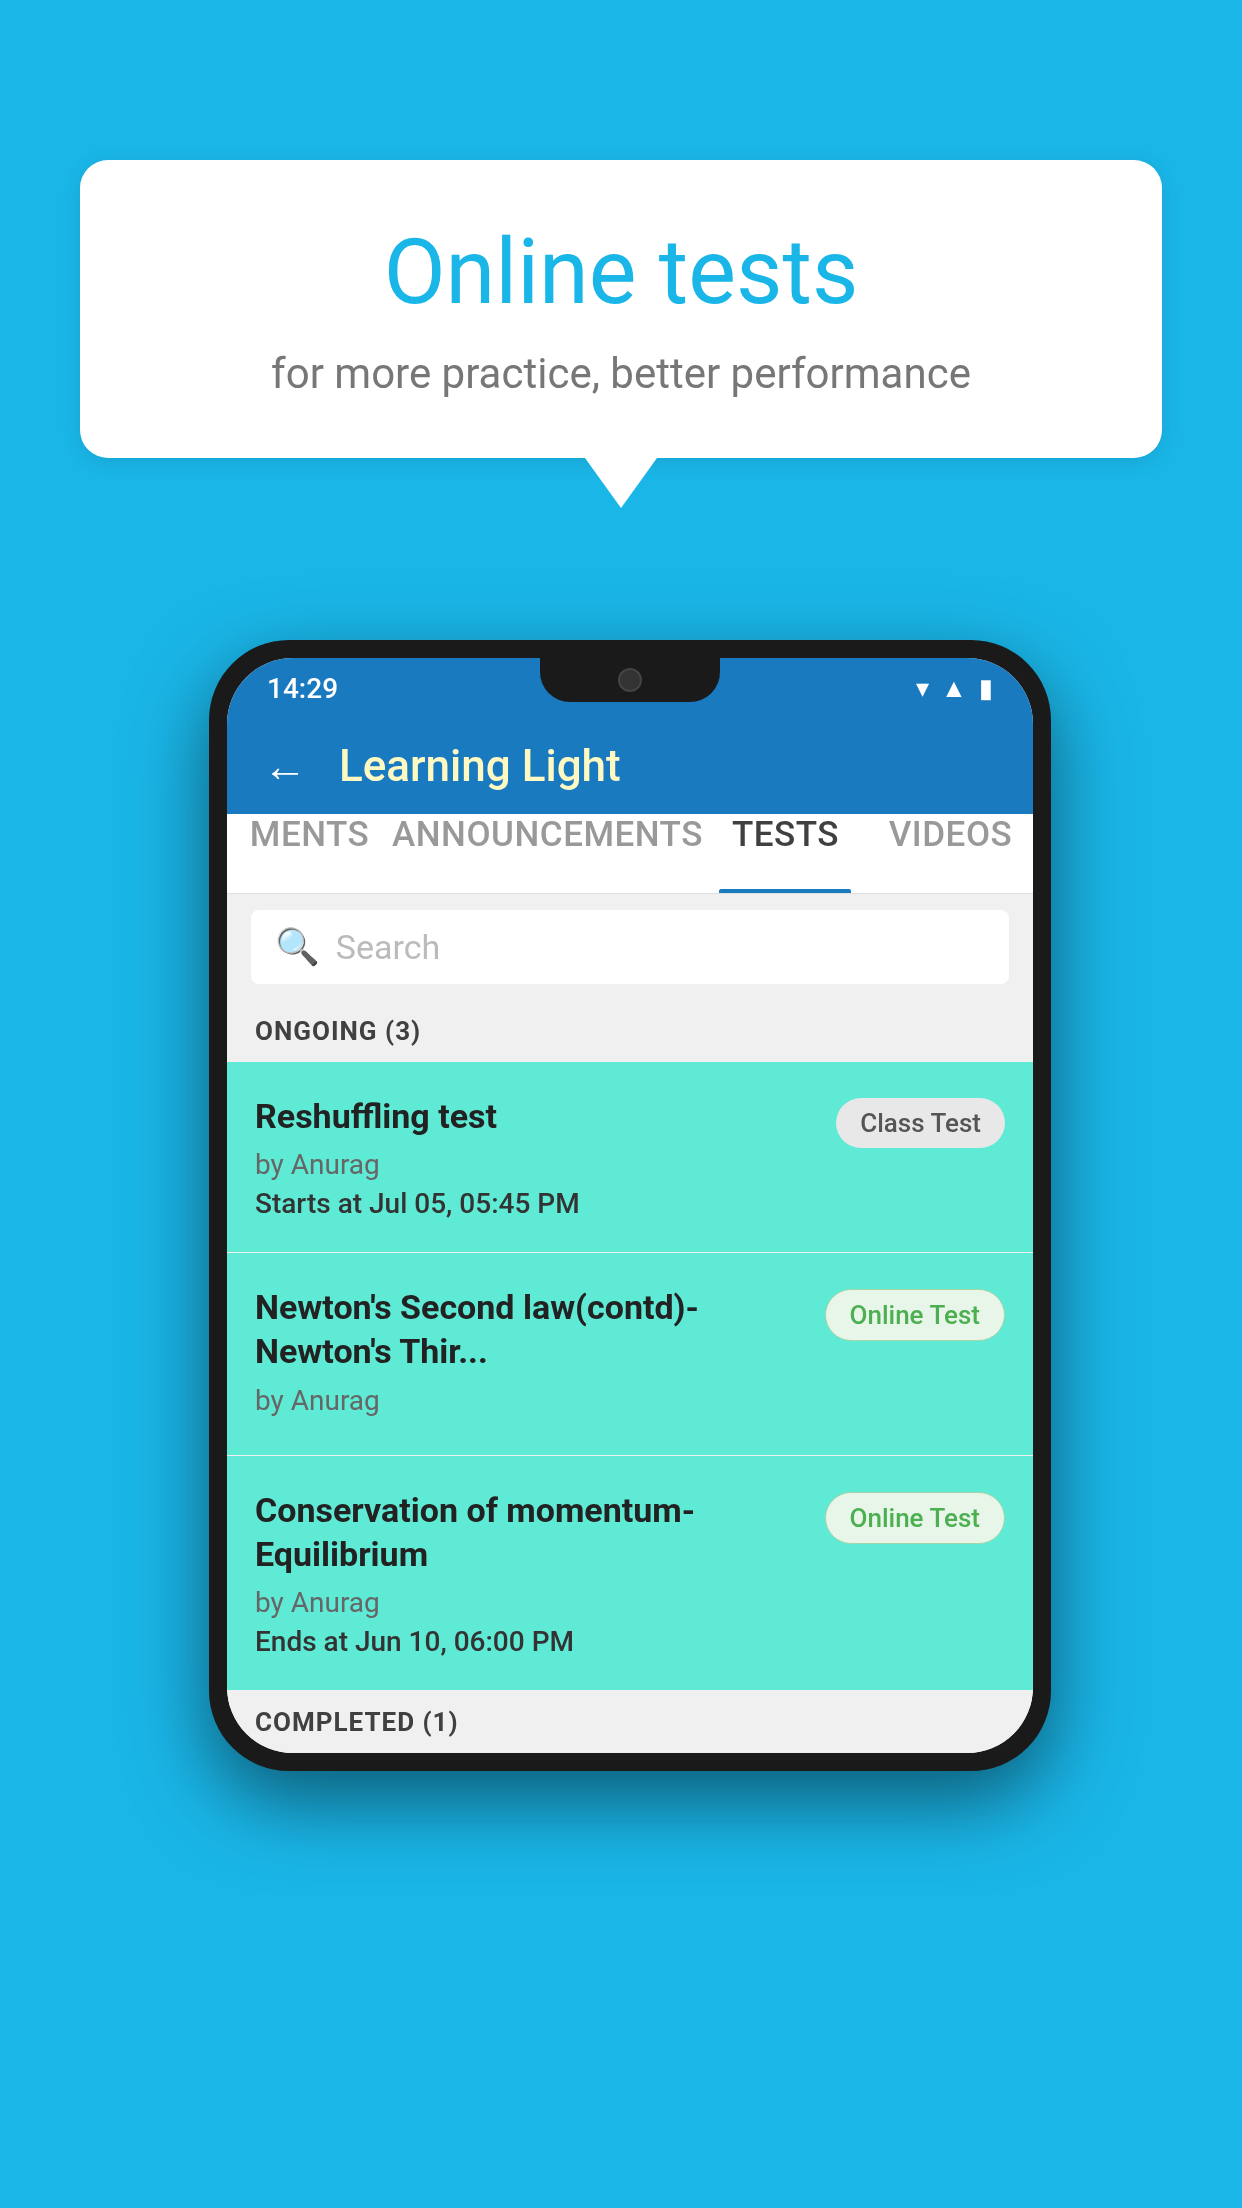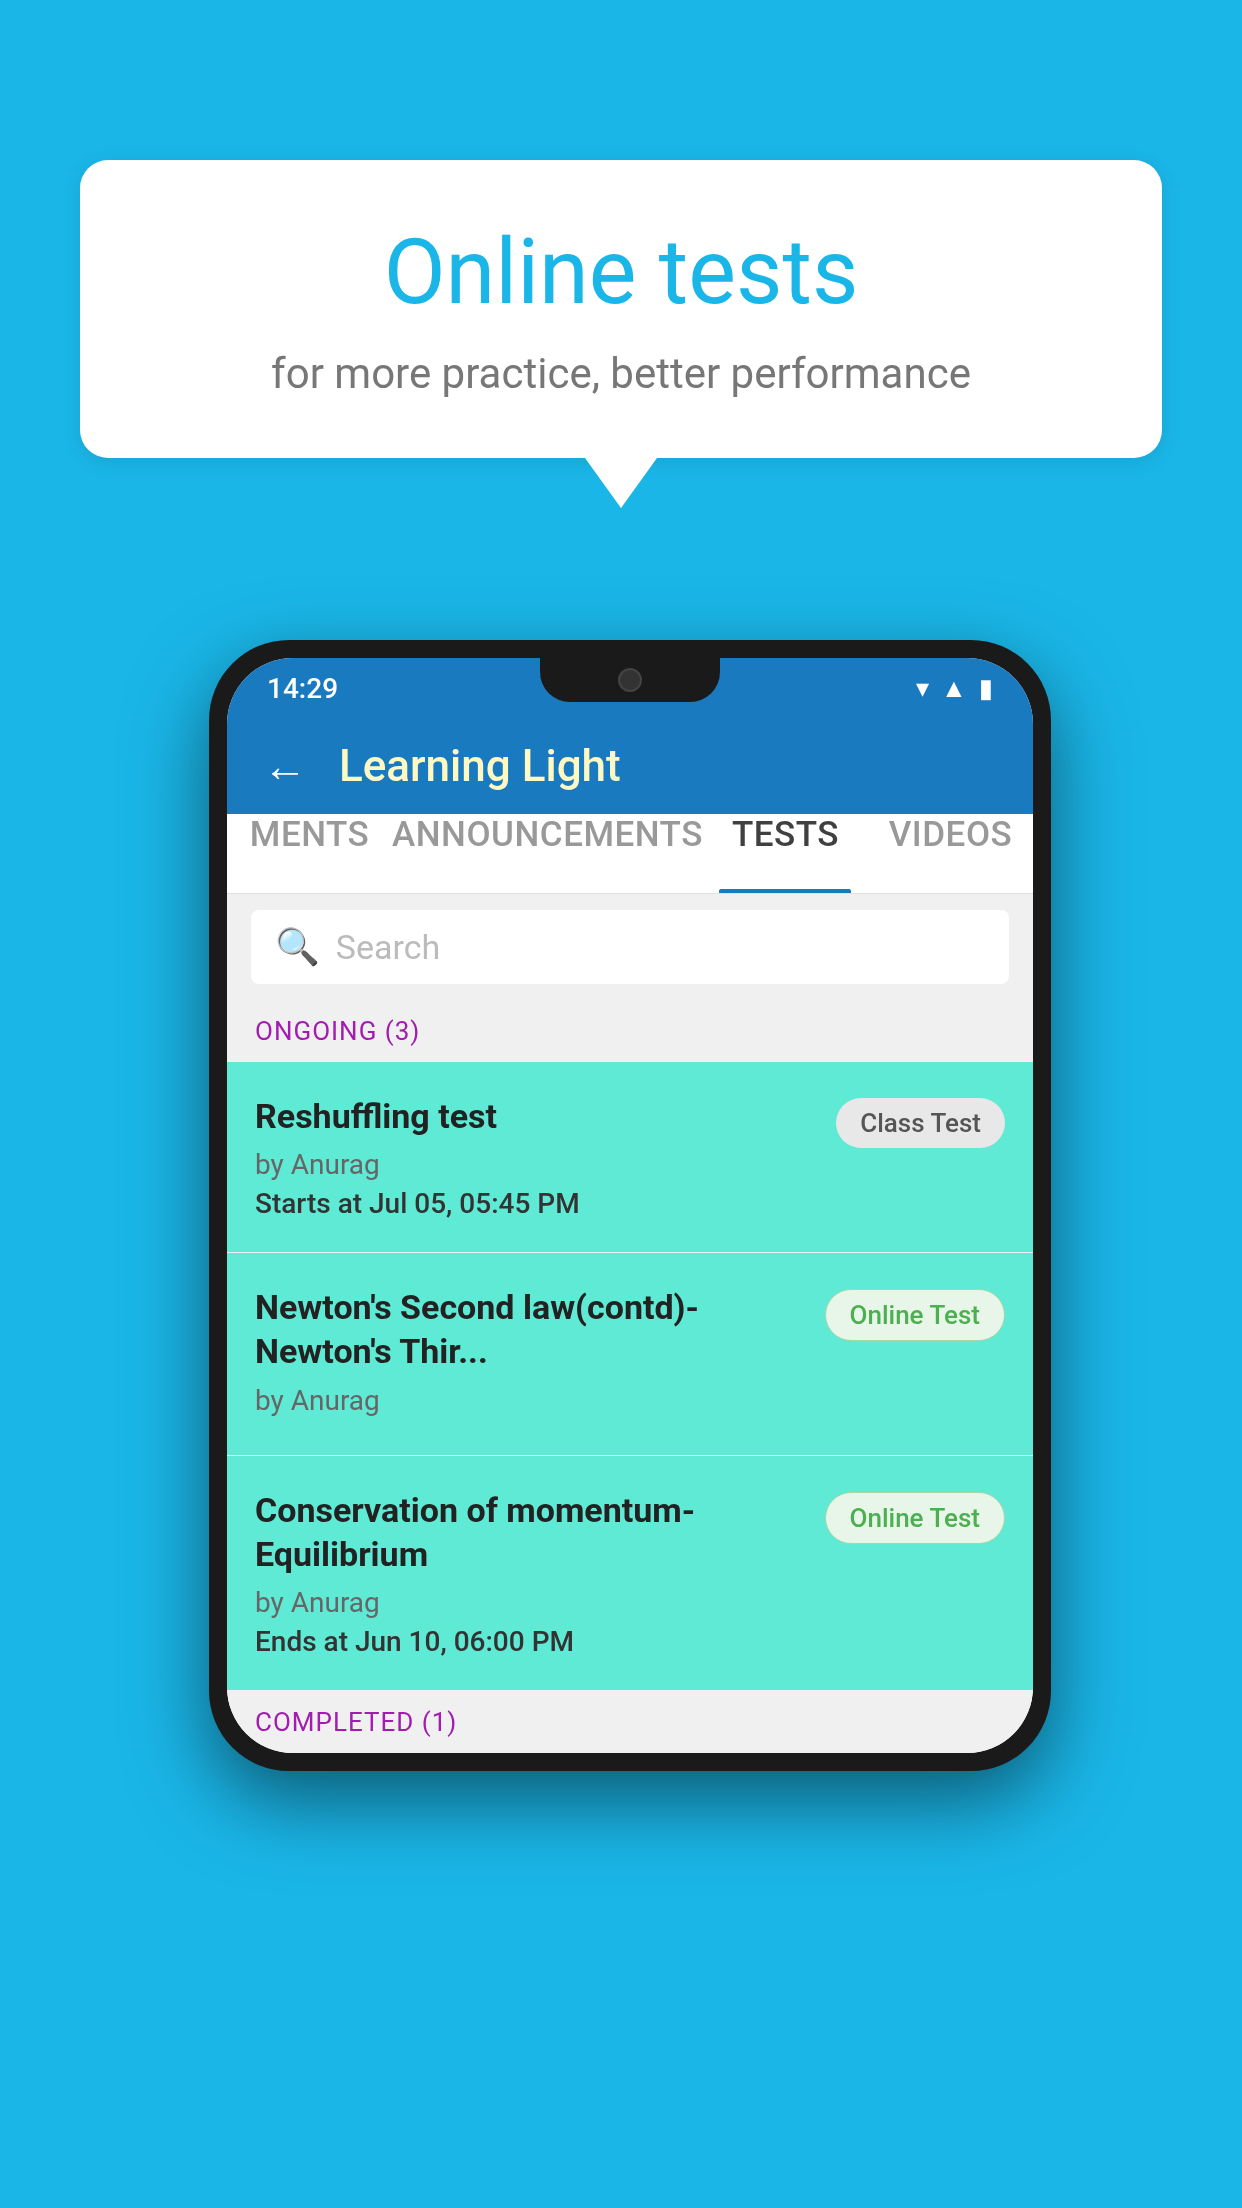--- a/index.html
+++ b/index.html
@@ -219,22 +219,22 @@
     }
 
     
     .section-header {
       background: #f0f0f0;
       padding: 16px 28px;
     }
 
     .section-title {
       font-size: 26px;
-      color: #a21caf;
-      font-weight: 400;
+      color: #404040;
+      font-weight: 700;
       letter-spacing: 1px;
       margin-top: 43px;
     }
 
     
     .tests-list {
       background: #5eead4;
     }
 
     .test-item {

